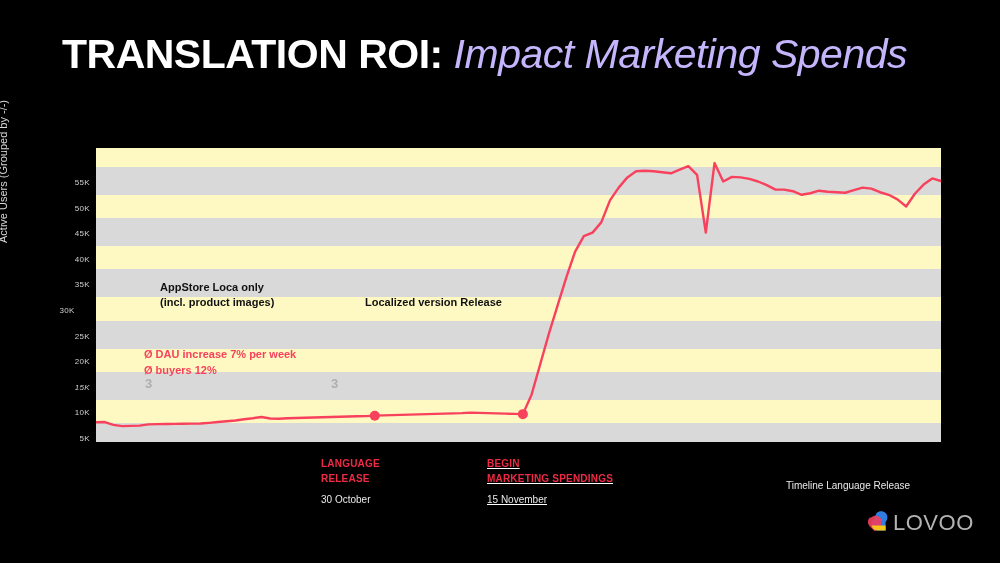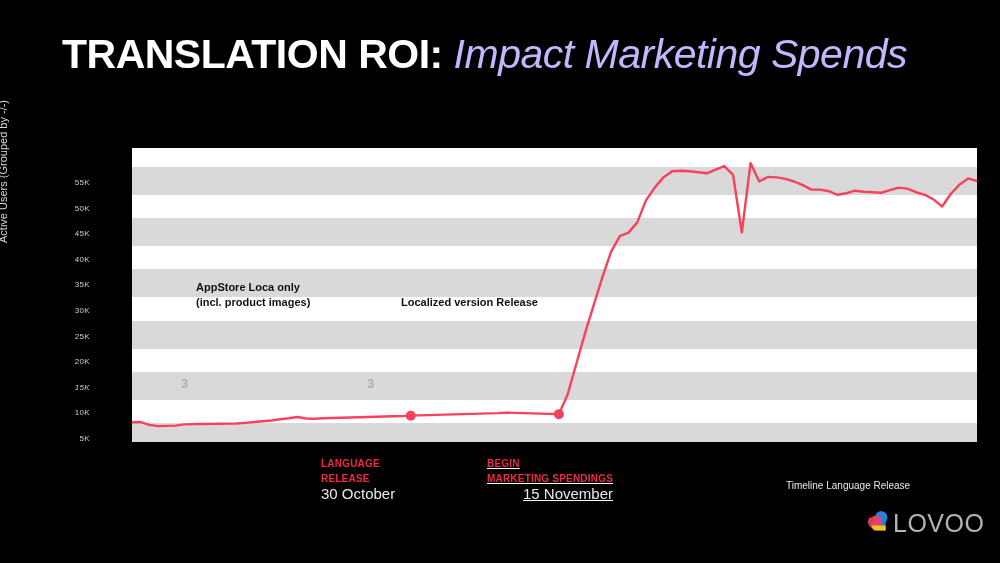--- a/index.html
+++ b/index.html
@@ -36,23 +36,22 @@
     font-style: italic;
   }
 
   
   #chart-area {
     position: absolute;
     left: 96px;
     top: 148px;
     width: 845px;
     height: 294px;
-    background: #ffffff;
+    background: #fef9c3;
     overflow: hidden;
-    margin-left: 36px;
   }
   .band {
     position: absolute;
     left: 0;
     width: 100%;
     height: 28px;
     background: #d9d9d9;
   }
   #plot-svg {
     position: absolute;
@@ -124,26 +123,25 @@
     white-space: nowrap;
   }
   .event .event-head {
     font-size: 10px;
     font-weight: 700;
     color: #ee2b45;
     line-height: 15px;
     letter-spacing: 0.2px;
   }
   .event .event-date {
-    font-size: 15px;
+    font-size: 10px;
     font-weight: 400;
     color: #e9e9e9;
     line-height: 16px;
-    margin-top: 0;
-    text-align: right;
+    margin-top: 6px;
   }
   #timeline-caption {
     position: absolute;
     left: 786px;
     top: 480px;
     font-size: 10px;
     color: #e9e9e9;
     white-space: nowrap;
   }
 
@@ -159,21 +157,21 @@
     position: absolute;
     left: 0;
     top: 2px;
     width: 28px;
     height: 28px;
   }
   #logo-wordmark {
     position: absolute;
     left: 31px;
     top: 4px;
-    font-size: 25px;
+    font-size: 22px;
     font-weight: 400;
     letter-spacing: 0.5px;
     color: #b3b3b3;
     line-height: 24px;
   }
 </style>
 </head>
 <body>
 
 <div id="slide-title">
@@ -181,21 +179,21 @@
 </div>
 
 <div id="y-axis-title">Active Users (Grouped by -/-)</div>
 
 <div id="y-ticks">
     <div class="y-tick" style="top: 14.1739px;">55K</div>
     <div class="y-tick" style="top: 39.7391px;">50K</div>
     <div class="y-tick" style="top: 65.3043px;">45K</div>
     <div class="y-tick" style="top: 90.8696px;">40K</div>
     <div class="y-tick" style="top: 116.435px;">35K</div>
-    <div class="y-tick" style="top: 142px;">30K</div>
+    <div class="y-tick" style="top: 142px; text-align: center;">30K</div>
     <div class="y-tick" style="top: 167.565px;">25K</div>
     <div class="y-tick" style="top: 193.13px;">20K</div>
     <div class="y-tick" style="top: 218.696px; font-style: italic;">15K</div>
     <div class="y-tick" style="top: 244.261px;">10K</div>
     <div class="y-tick" style="top: 269.826px;">5K</div>
   </div>
 
 <div id="chart-area">
     <div class="band" style="top: 274.826px;"></div>
     <div class="band" style="top: 223.696px;"></div>
@@ -214,20 +212,24 @@
 
   <div class="chart-note" style="left:64px; top:132px;">
     <div>AppStore Loca only</div>
     <div>(incl. product images)</div>
   </div>
 
   <div class="chart-note" style="left:238px; top:147px;padding-left:31px;">
     <div>Localized version Release</div>
   </div>
 
+  <div class="chart-metric" style="left:48px; top:198px;">
+    <div>Ø DAU increase 7% per week</div>
+    <div>Ø buyers 12%</div>
+  </div>
   <div class="watermark-num" style="left:49px; top:229px;">3</div>
 
   <div class="watermark-num" style="left:235px; top:229px;">3</div>
 </div>
 
 <div class="event" style="left:321px; top:456px;">
   <div class="event-head">LANGUAGE</div>
   <div class="event-head">RELEASE</div>
   <div class="event-date">30 October</div>
 </div>

